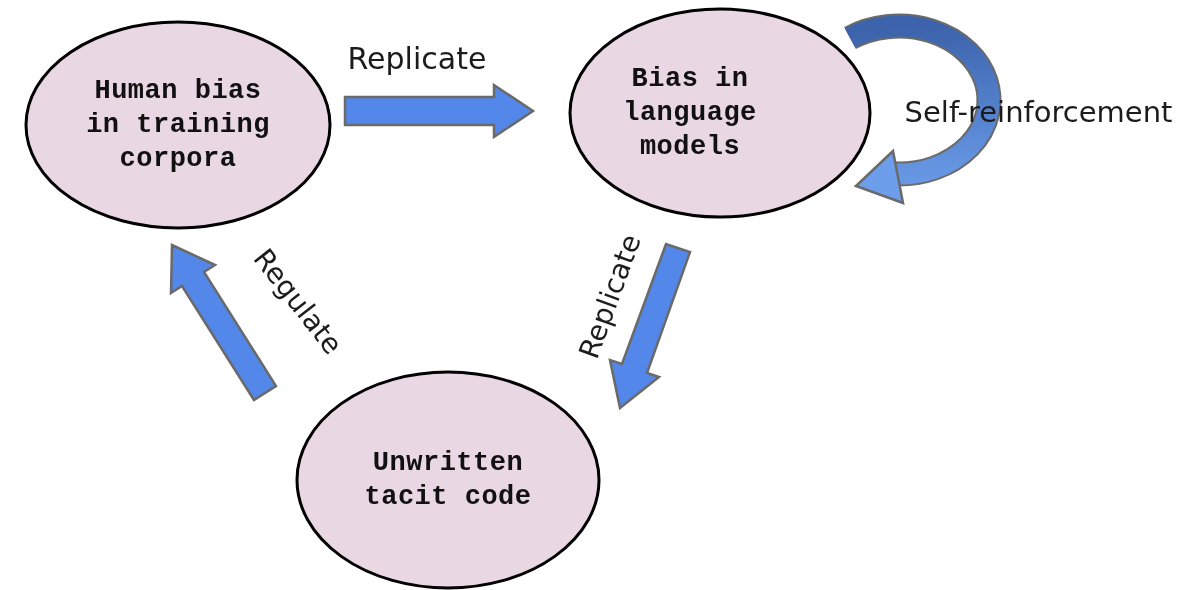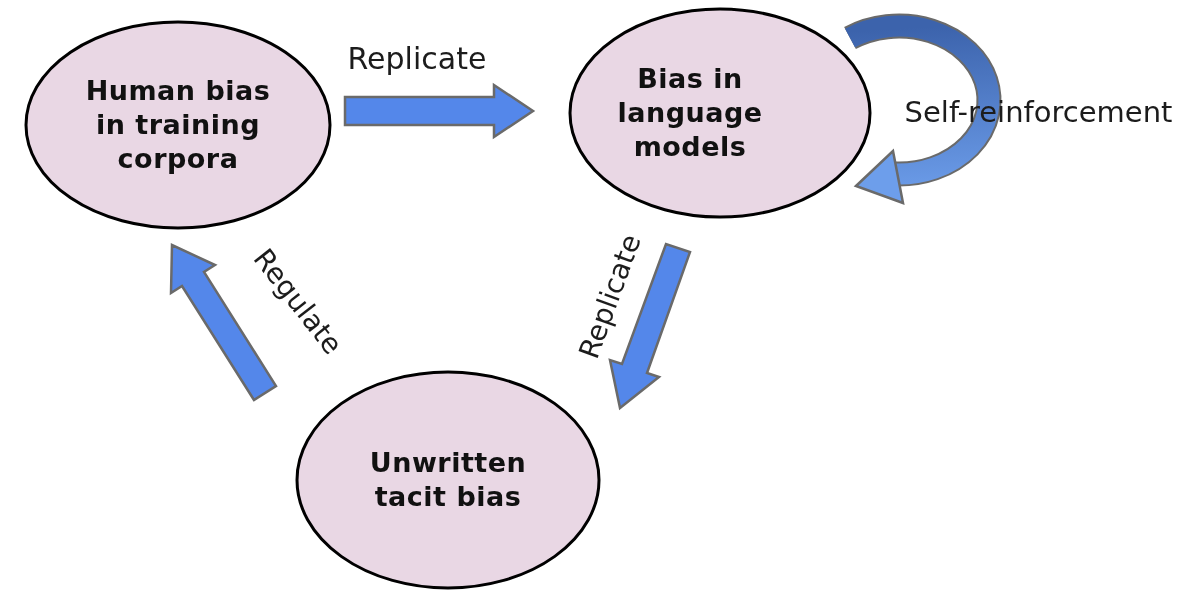--- a/index.html
+++ b/index.html
@@ -26,20 +26,21 @@
     align-items: center;
     justify-content: center;
     text-align: center;
     white-space: pre-line;
     font-weight: bold;
     font-size: 27px;
     line-height: 1.26;
     letter-spacing: 0.5px;
     color: #111111;
     pointer-events: none;
+    font-family: Liberation Mono, monospace;
   }
   .edge-label {
     position: absolute;
     text-align: center;
     white-space: nowrap;
     font-size: 30px;
     color: #1c1c1c;
     pointer-events: none;
   }
   .edge-label.rotated {
@@ -83,20 +84,20 @@
     <ellipse cx="448" cy="480" rx="151" ry="108" stroke-width="3" fill="#e9d7e4" stroke="#000000"></ellipse>
   </svg>
 
   <div class="node-label" id="node-label-training-corpora">Human bias
 in training
 corpora</div>
   <div class="node-label" id="node-label-language-models">Bias in
 language
 models</div>
   <div class="node-label" id="node-label-tacit-code">Unwritten
-tacit bias</div>
+tacit code</div>
 
   <div class="edge-label" id="label-inherent">Replicate</div>
   <div class="edge-label" id="label-self-reinforcement">Self-reinforcement</div>
   <div class="edge-label rotated" id="label-replicate">Replicate</div>
   <div class="edge-label rotated" id="label-regulate">Regulate</div>
 
 </div>
 
 </body></html>

